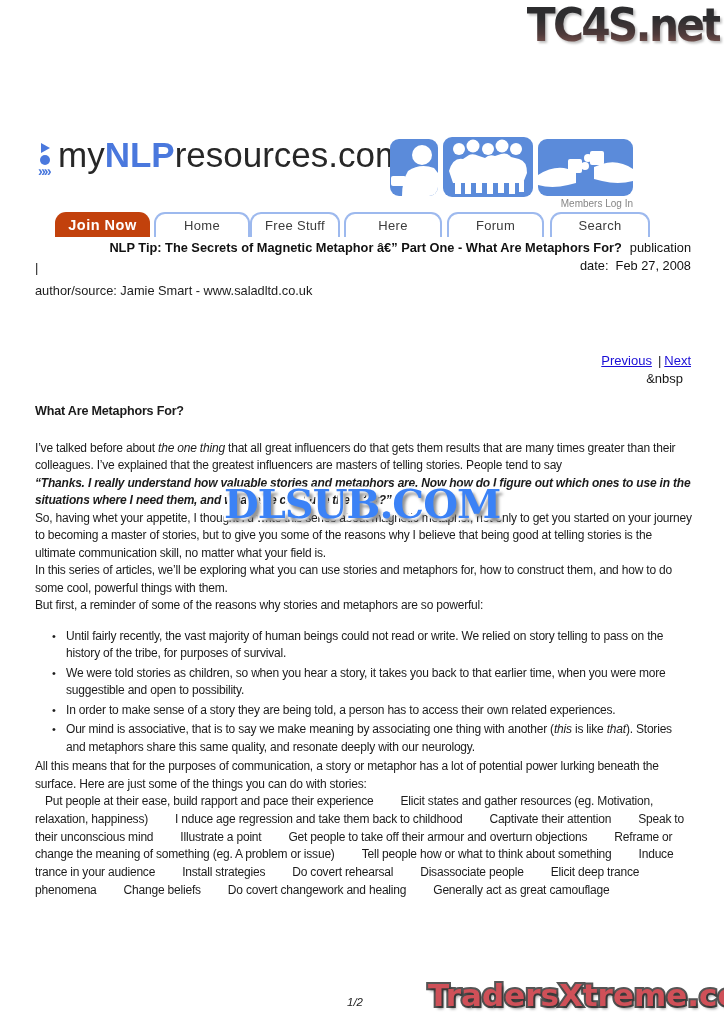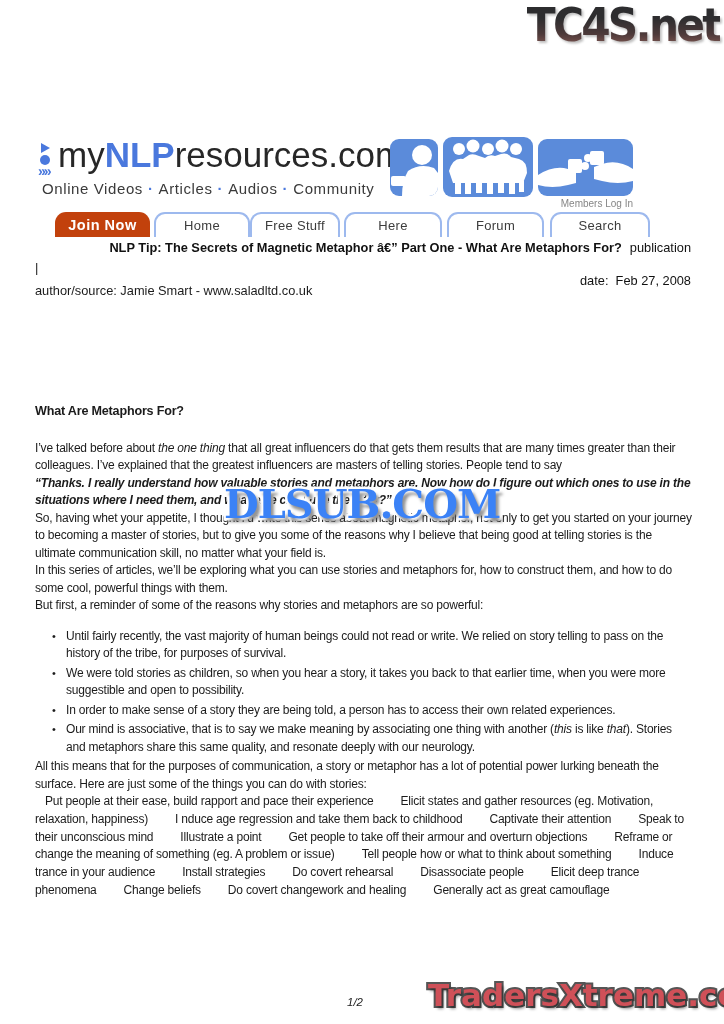--- a/index.html
+++ b/index.html
@@ -46,21 +46,21 @@
   .tab-free{width:86px;margin-right:4px;}
   .tab-shop{width:94px;margin-right:5px;}
   .tab-forum{width:93px;margin-right:6px;}
   .tab-search{width:96px;}
 
   
   .title-block{position:absolute;left:35px;top:239px;width:656px;text-align:right;
                font-size:12.8px;line-height:17px;color:#111;}
   .atitle{font-weight:bold;}
   .pubword{margin-left:8px;}
-  .dateline{margin-top:16px;white-space:pre;}
+  .dateline{margin-top:1px;white-space:pre;}
   .pipe{position:absolute;left:35px;top:260px;font-size:13px;}
   .author{position:absolute;left:35px;top:283px;font-size:12.8px;}
 
   
   .pager{position:absolute;left:35px;top:352px;width:656px;text-align:right;font-size:13px;line-height:18px;}
   .plink{color:#1a0dd6;text-decoration:underline;cursor:pointer;}
   .psep{margin:0 3px 0 6px;color:#222;}
   .pnbsp{padding-right:8px;color:#161616;}
 
   
@@ -98,21 +98,20 @@
 
   <div class="site-header">
     <div class="logo-row">
       <div class="logo-icon">
         <span class="li-tri"></span>
         <span class="li-dot"></span>
         <span class="li-ff"></span>
       </div>
       <div class="logo-text"><span>my</span><span class="logo-nlp">NLP</span><span>resources.com</span></div>
     </div>
-    <div class="tagline"><span>Online Videos</span><span class="tg-dot">·</span><span>Articles</span><span class="tg-dot">·</span><span>Audios</span><span class="tg-dot">·</span><span>Community</span></div>
   </div>
 
   <div class="tiles">
     <div class="tile t1">
       <svg width="48" height="57" viewBox="0 0 48 57">
         <circle cx="32" cy="16" r="10"></circle>
         <path d="M18 32 Q30 24 44 29 L48 34 L48 57 L12 57 Q12 42 18 32 Z"></path>
         <rect x="1" y="37" width="15" height="10" rx="2"></rect>
         <path d="M15 40 Q20 34 26 40 L22 50 L15 48 Z"></path>
       </svg>
@@ -157,20 +156,24 @@
     <div class="tab tab-search">Search</div>
   </div>
 
   <div class="title-block">
     <span class="atitle">NLP Tip: The Secrets of Magnetic Metaphor â€” Part One - What Are Metaphors For?</span><span class="pubword">publication</span>
     <div class="dateline">date:  Feb 27, 2008</div>
   </div>
   <div class="pipe">|</div>
   <div class="author">author/source: Jamie Smart - www.saladltd.co.uk</div>
 
+  <div class="pager">
+    <a class="plink">Previous</a><span class="psep">|</span><a class="plink">Next</a>
+    <div class="pnbsp">&amp;nbsp</div>
+  </div>
 
   <div class="article">
     <div class="heading">What Are Metaphors For?</div>
     <p><span>I’ve talked before about </span><em>the one thing</em><span> that all great influencers do that gets them results that are many times greater than their colleagues. I’ve explained that the greatest influencers are masters of telling stories. People tend to say</span></p>
     <p class="quote">“Thanks. I really understand how valuable stories and metaphors are. Now how do I figure out which ones to use in the situations where I need them, and what else can I use them for?”</p>
     <p>So, having whet your appetite, I thought I’d write this series about magnetic metaphor, not only to get you started on your journey to becoming a master of stories, but to give you some of the reasons why I believe that being good at telling stories is the ultimate communication skill, no matter what your field is.</p>
     <p>In this series of articles, we’ll be exploring what you can use stories and metaphors for, how to construct them, and how to do some cool, powerful things with them.</p>
     <p>But first, a reminder of some of the reasons why stories and metaphors are so powerful:</p>
     <ul>
       <li>Until fairly recently, the vast majority of human beings could not read or write. We relied on story telling to pass on the history of the tribe, for purposes of survival.</li>

